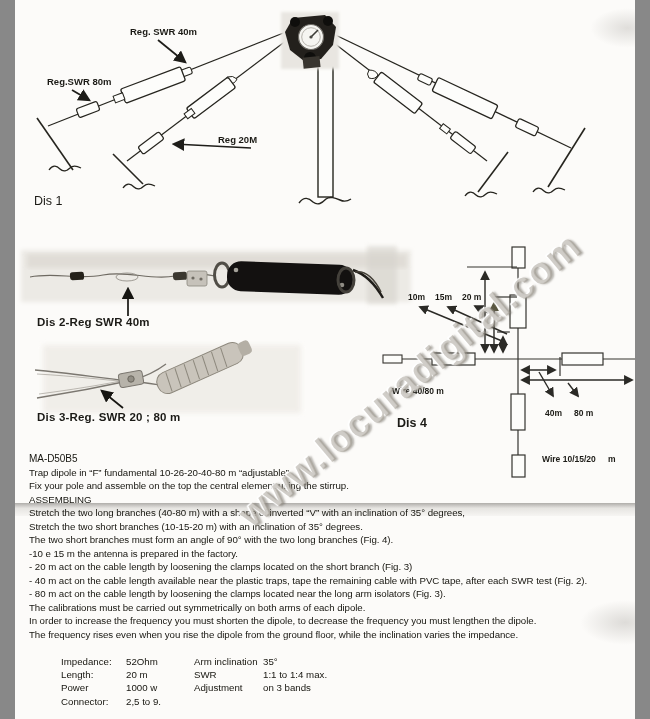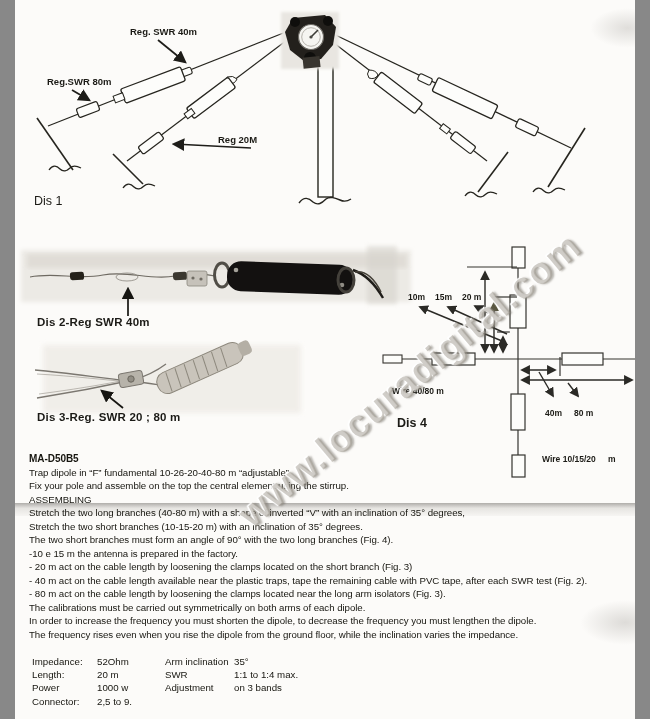--- a/index.html
+++ b/index.html
@@ -11,30 +11,30 @@
   .page svg { position:absolute; overflow:visible; }
   .cap {
     position:absolute; font-weight:bold; font-size:11.5px;
     color:#1b1a16; white-space:nowrap; letter-spacing:.2px;
   }
   .doc {
     position:absolute; left:14px; top:452px; z-index:3;
     font-size:9.7px; line-height:13.5px; white-space:nowrap;
     color:#16150f; letter-spacing:-0.05px;
   }
-  .doc .b { font-weight:bold; font-size:10px; }
+  .doc .b { font-weight:normal; font-size:10px; }
   .hl {
     position:absolute; left:0; top:503px; width:648px; height:13px; z-index:1;
     background:linear-gradient(to bottom, rgba(100,97,92,.5), rgba(165,162,155,.25) 40%, rgba(205,202,196,.12));
   }
   .specs {
     position:absolute; left:17px; top:655px; z-index:3;
     font-size:9.7px; line-height:13.2px; color:#16150f;
   }
-  .srow { display:flex; white-space:nowrap; }
+  .srow { display:flex; white-space:nowrap;margin-left:29px; }
   .c1 { width:65px; } .c2 { width:68px; } .c3 { width:69px; } .c4 { }
   .wm {
     position:absolute; left:160px; top:356px; width:470px; height:48px; z-index:4;
     transform:rotate(-40deg); text-align:center; line-height:48px;
     font-size:38px; font-weight:bold; letter-spacing:1px;
     color:rgba(158,152,143,.48); pointer-events:none;
     text-shadow:-1.5px -1.5px 1px rgba(255,255,255,.95), 1.5px 1.5px 2px rgba(105,100,92,.45);
   }
   .smudge-tr {
     position:absolute; left:575px; top:8px; width:75px; height:40px;

